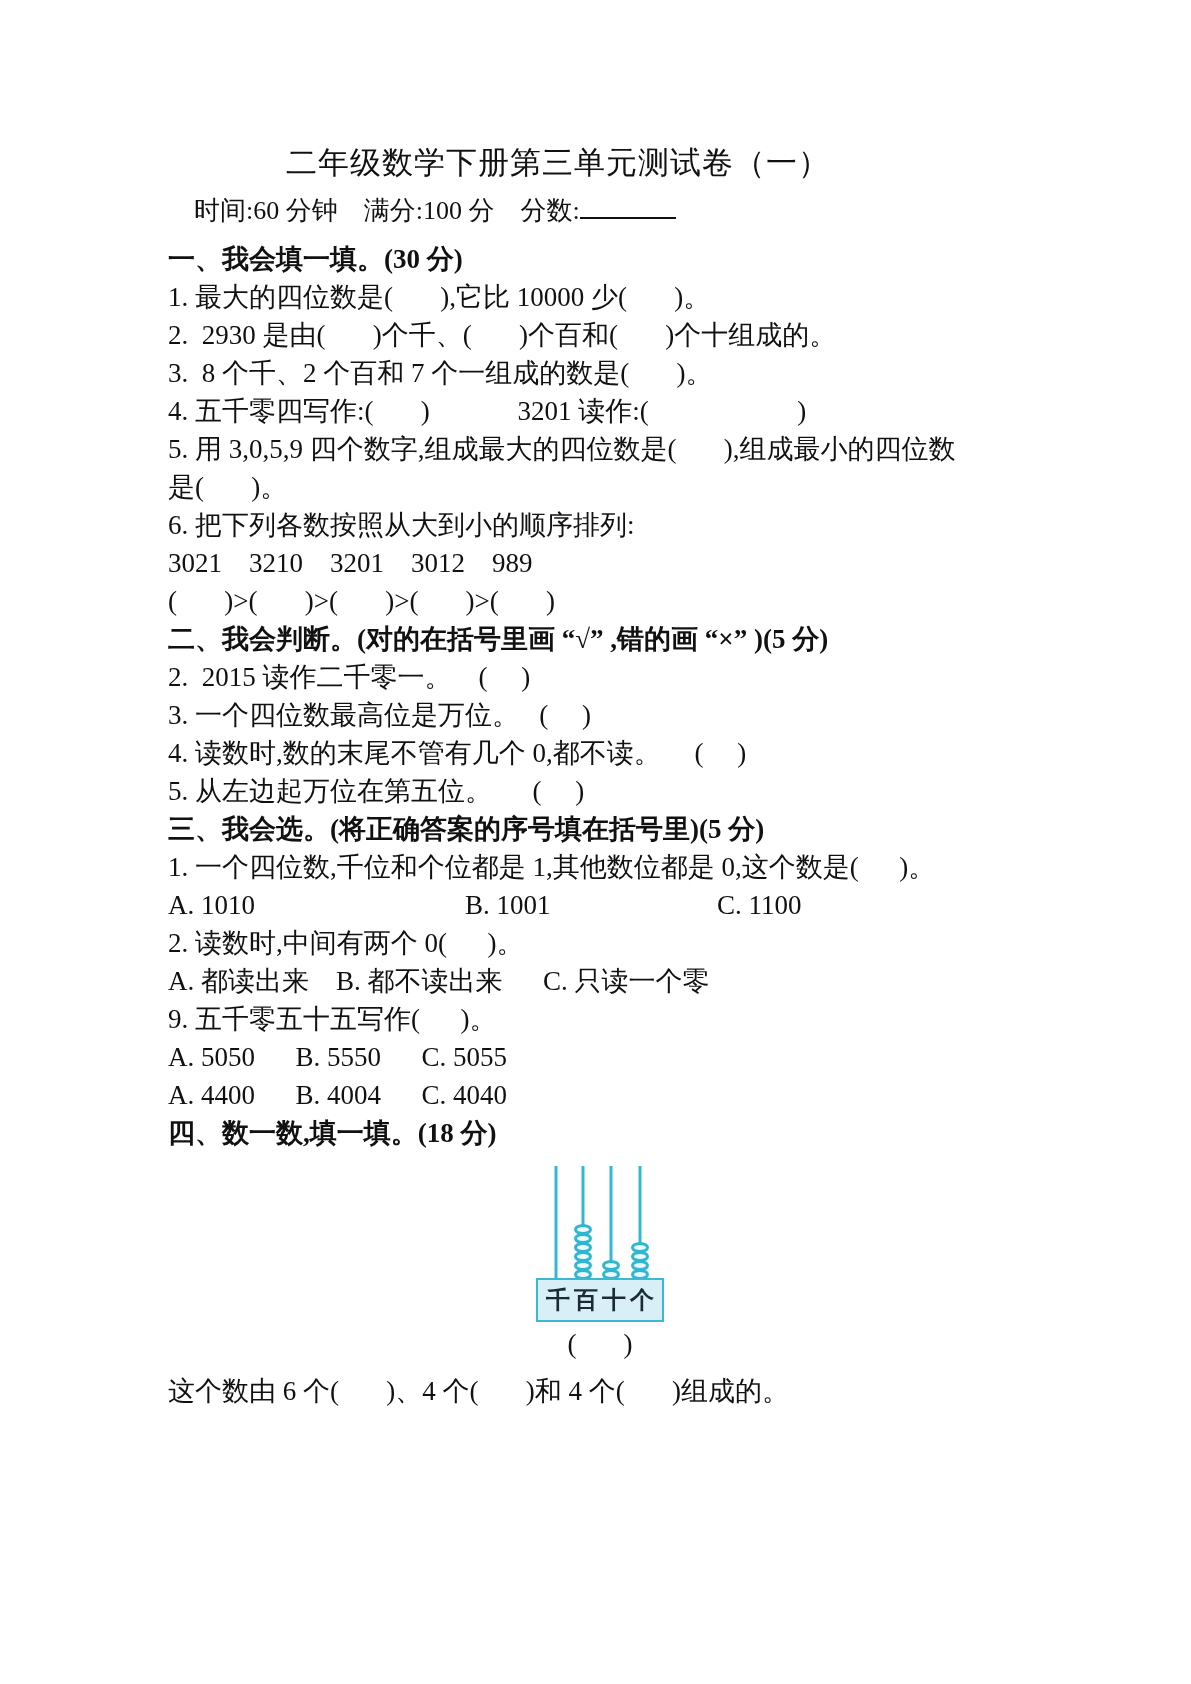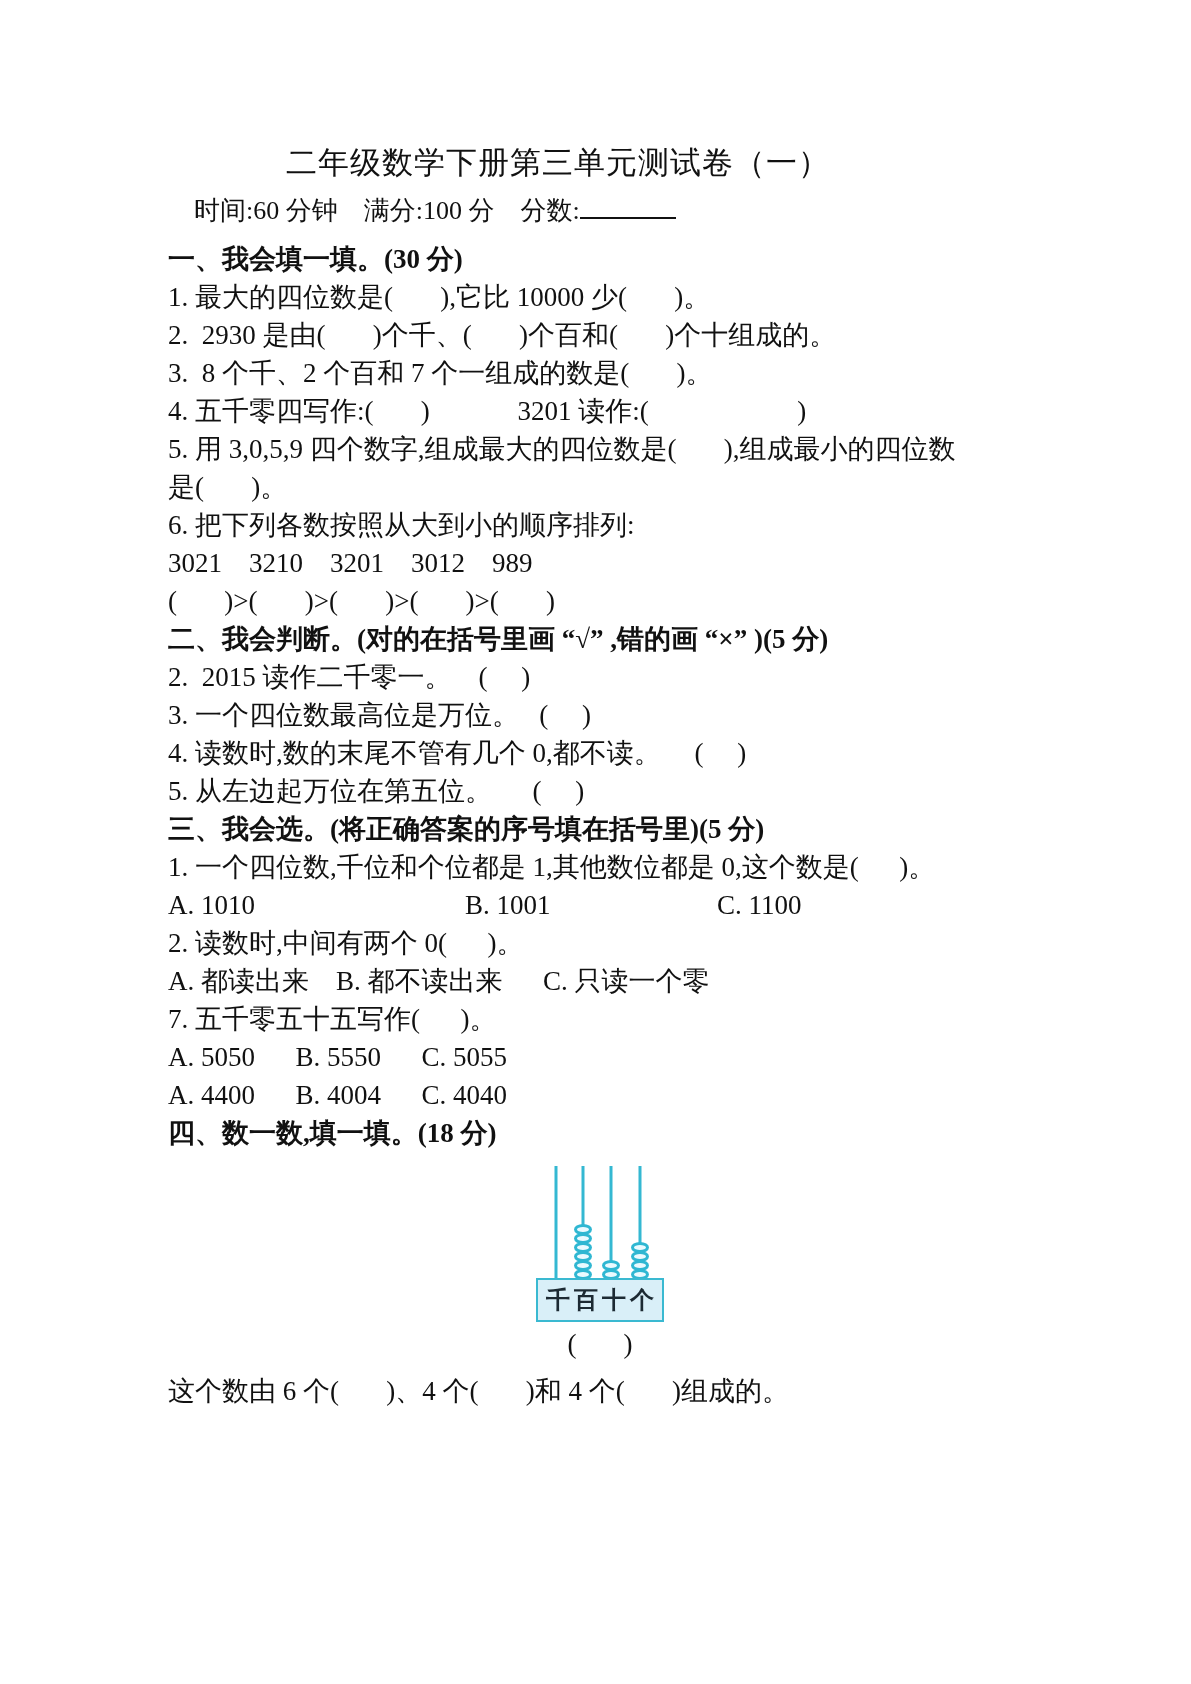--- a/index.html
+++ b/index.html
@@ -136,21 +136,21 @@
 
     <div class="line sec-heading">三、我会选。(将正确答案的序号填在括号里)(5 分)</div>
     <div class="line">1. 一个四位数,千位和个位都是 1,其他数位都是 0,这个数是(      )。</div>
     <div class="line opt-row">
       <span class="opt-a">A. 1010</span>
       <span class="opt-b">B. 1001</span>
       <span class="opt-c">C. 1100</span>
     </div>
     <div class="line">2. 读数时,中间有两个 0(      )。</div>
     <div class="line">A. 都读出来    B. 都不读出来      C. 只读一个零</div>
-    <div class="line">7. 五千零五十五写作(      )。</div>
+    <div class="line">9. 五千零五十五写作(      )。</div>
     <div class="line">A. 5050      B. 5550      C. 5055</div>
     <div class="line">A. 4400      B. 4004      C. 4040</div>
 
     <div class="line sec-heading">四、数一数,填一填。(18 分)</div>
 
     <div class="abacus">
       <div class="rod">
         <div class="rod-line"></div>
         <div class="rod-beads"></div>
       </div>

